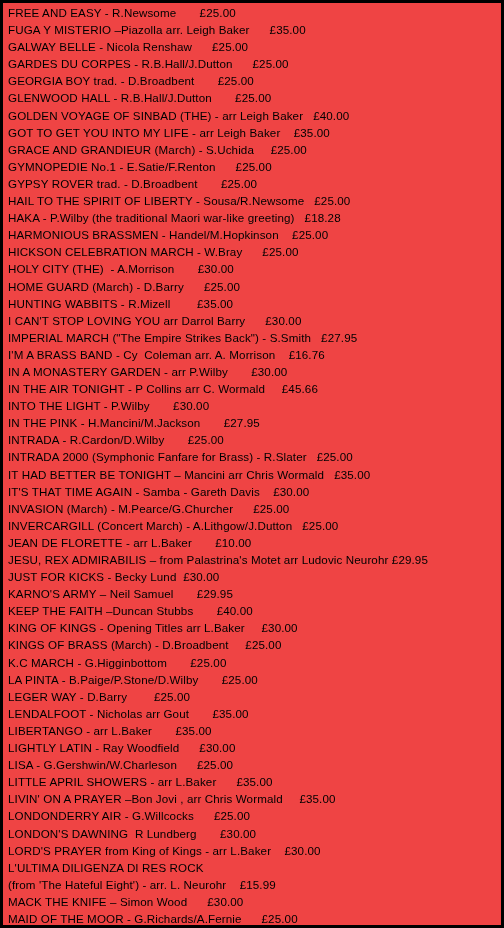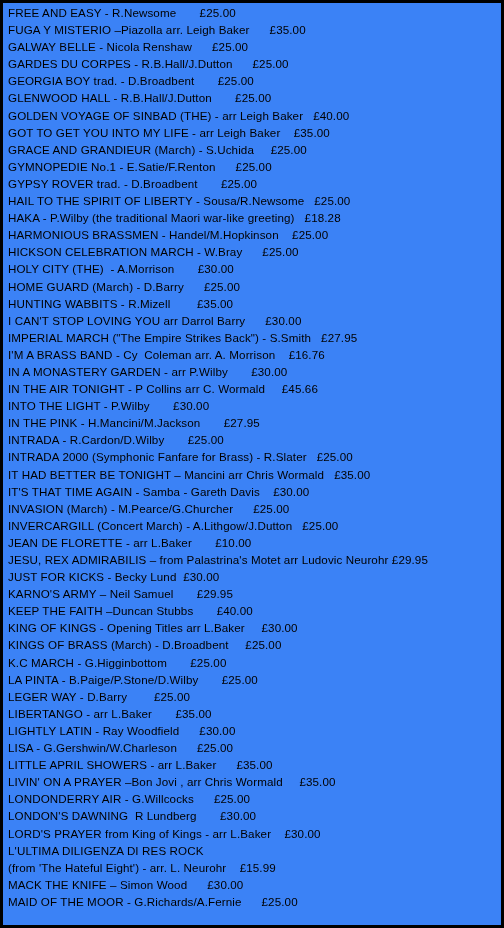--- a/index.html
+++ b/index.html
@@ -7,21 +7,21 @@
     padding: 0;
     background: #ffffff;
   }
   body {
     font-family: "Liberation Sans", sans-serif;
   }
   .page {
     width: 504px;
     height: 928px;
     box-sizing: border-box;
-    background: #3b82f6;
+    background: #ef4444;
     border: 3px solid #000000;
     overflow: hidden;
     position: relative;
   }
   .catalogue-list {
     list-style: none;
     margin: 0;
     padding: 1px 0 0 0;
   }
   .catalogue-line {
@@ -73,20 +73,21 @@
       <li class="catalogue-line">JEAN DE FLORETTE - arr L.Baker       £10.00</li>
       <li class="catalogue-line">JESU, REX ADMIRABILIS – from Palastrina's Motet arr Ludovic Neurohr £29.95</li>
       <li class="catalogue-line">JUST FOR KICKS - Becky Lund  £30.00</li>
       <li class="catalogue-line">KARNO'S ARMY – Neil Samuel       £29.95</li>
       <li class="catalogue-line">KEEP THE FAITH –Duncan Stubbs       £40.00</li>
       <li class="catalogue-line">KING OF KINGS - Opening Titles arr L.Baker     £30.00</li>
       <li class="catalogue-line">KINGS OF BRASS (March) - D.Broadbent     £25.00</li>
       <li class="catalogue-line">K.C MARCH - G.Higginbottom       £25.00</li>
       <li class="catalogue-line">LA PINTA - B.Paige/P.Stone/D.Wilby       £25.00</li>
       <li class="catalogue-line">LEGER WAY - D.Barry        £25.00</li>
+      <li class="catalogue-line">LENDALFOOT - Nicholas arr Gout       £35.00</li>
       <li class="catalogue-line">LIBERTANGO - arr L.Baker       £35.00</li>
       <li class="catalogue-line">LIGHTLY LATIN - Ray Woodfield      £30.00</li>
       <li class="catalogue-line">LISA - G.Gershwin/W.Charleson      £25.00</li>
       <li class="catalogue-line">LITTLE APRIL SHOWERS - arr L.Baker      £35.00</li>
       <li class="catalogue-line">LIVIN' ON A PRAYER –Bon Jovi , arr Chris Wormald     £35.00</li>
       <li class="catalogue-line">LONDONDERRY AIR - G.Willcocks      £25.00</li>
       <li class="catalogue-line">LONDON'S DAWNING  R Lundberg       £30.00</li>
       <li class="catalogue-line">LORD'S PRAYER from King of Kings - arr L.Baker    £30.00</li>
       <li class="catalogue-line">L'ULTIMA DILIGENZA DI RES ROCK</li>
       <li class="catalogue-line">(from 'The Hateful Eight') - arr. L. Neurohr    £15.99</li>

